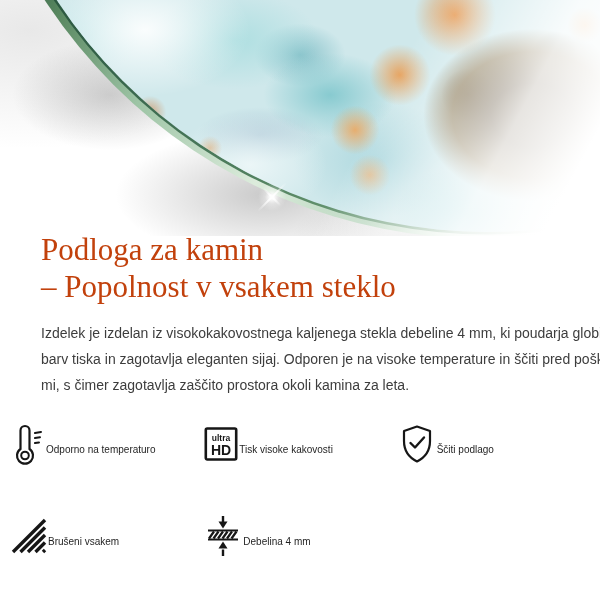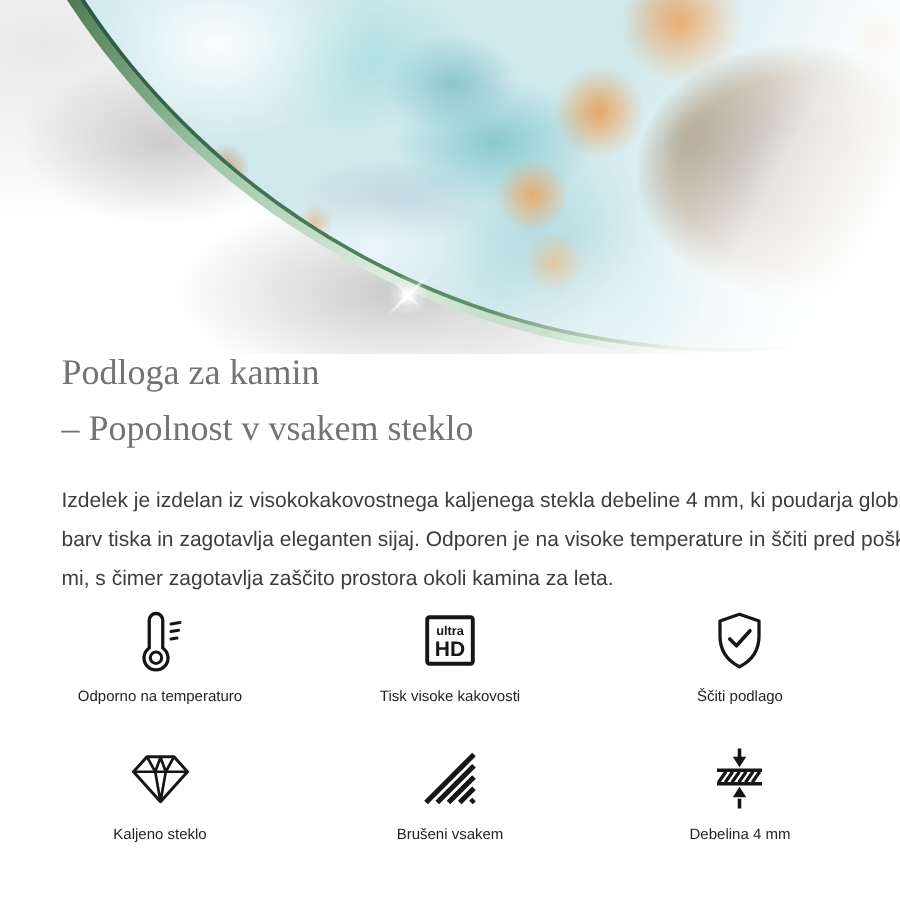--- a/index.html
+++ b/index.html
@@ -67,32 +67,32 @@
   .ray { position:absolute; }
   .ray-v { left:16px; top:-3px; width:2px; height:40px;
     background:linear-gradient(to bottom, rgba(255,255,255,0), #fff 45%, #fff 55%, rgba(255,255,255,0)); }
   .ray-h { top:16px; left:5px; height:2px; width:24px;
     background:linear-gradient(to right, rgba(255,255,255,0), #fff 45%, #fff 55%, rgba(255,255,255,0)); }
 
   
   .content { position:absolute; left:41px; top:231px; width:520px; }
   .heading {
     font-family:"Liberation Serif","DejaVu Serif",serif;
-    font-size:24px; line-height:37px; font-weight:400; color:#737373;
+    font-size:31px; line-height:37px; font-weight:400; color:#c2410c;
   }
   .heading div { white-space:nowrap; }
   .paragraph { margin-top:15px; font-size:14px; line-height:26px; color:#3d3d3d; }
   .paragraph div { white-space:nowrap; }
 
   
   .features {
     position:absolute; left:10px; top:400px; width:580px;
     display:grid; grid-template-columns:repeat(3,1fr); row-gap:10px;
   }
-  .feature { display:flex; flex-direction:column; align-items:center; padding-top:6px; height:76px; }
+  .feature { display:flex; flex-direction:row; align-items:center; padding-top:6px; height:76px; }
   .feature .icon { height:42px; display:flex; align-items:center; justify-content:center; }
   .feature-label { margin-top:11px; font-size:10px; color:#1f1f1f; white-space:nowrap; }
   .icon svg { display:block; }
   .uhd-top { font-family:"Liberation Sans",sans-serif; font-weight:700; font-size:8.5px; fill:#161616; }
   .uhd-bottom { font-family:"Liberation Sans",sans-serif; font-weight:700; font-size:14px; fill:#161616; }
 </style>
 </head>
 <body>
 
 <div class="page">
@@ -148,31 +148,20 @@
     <div class="feature">
       <span class="icon">
         <svg width="40" height="42" viewBox="0 0 40 42" fill="none">
           <path d="M20,3.5 L33,8 V18 C33,28 28,34.5 20,38.5 C12,34.5 7,28 7,18 V8 Z" stroke="#161616" stroke-width="2.2" stroke-linejoin="round"></path>
           <path d="M13.5,20 L18,24.5 L27,14.5" stroke="#161616" stroke-width="2.4" stroke-linecap="round" stroke-linejoin="round"></path>
         </svg>
       </span>
       <span class="feature-label">Ščiti podlago</span>
     </div>
 
-    <div class="feature">
-      <span class="icon">
-        <svg width="44" height="38" viewBox="0 0 44 38" fill="none">
-          <path d="M4,14.5 L13,4.5 H31 L40,14.5 L22,34.5 Z" stroke="#161616" stroke-width="2" stroke-linejoin="round"></path>
-          <path d="M4,14.5 H40" stroke="#161616" stroke-width="1.8"></path>
-          <path d="M13,4.5 L18.5,14.5 L22,4.8 L25.5,14.5 L31,4.5" stroke="#161616" stroke-width="1.8" stroke-linejoin="round"></path>
-          <path d="M18.5,14.5 L22,34.5 M25.5,14.5 L22,34.5" stroke="#161616" stroke-width="1.8"></path>
-        </svg>
-      </span>
-      <span class="feature-label">Kaljeno steklo</span>
-    </div>
 
     <div class="feature">
       <span class="icon">
         <svg width="38" height="38" viewBox="0 0 38 38" fill="none">
           <path d="M3,35 L35,3" stroke="#161616" stroke-width="3.4"></path>
           <path d="M10.5,35 L35,10.5" stroke="#161616" stroke-width="3.4"></path>
           <path d="M18,35 L35,18" stroke="#161616" stroke-width="3.4"></path>
           <path d="M25.5,35 L35,25.5" stroke="#161616" stroke-width="3.4"></path>
           <path d="M33,35 L35,33" stroke="#161616" stroke-width="3.4"></path>
         </svg>

